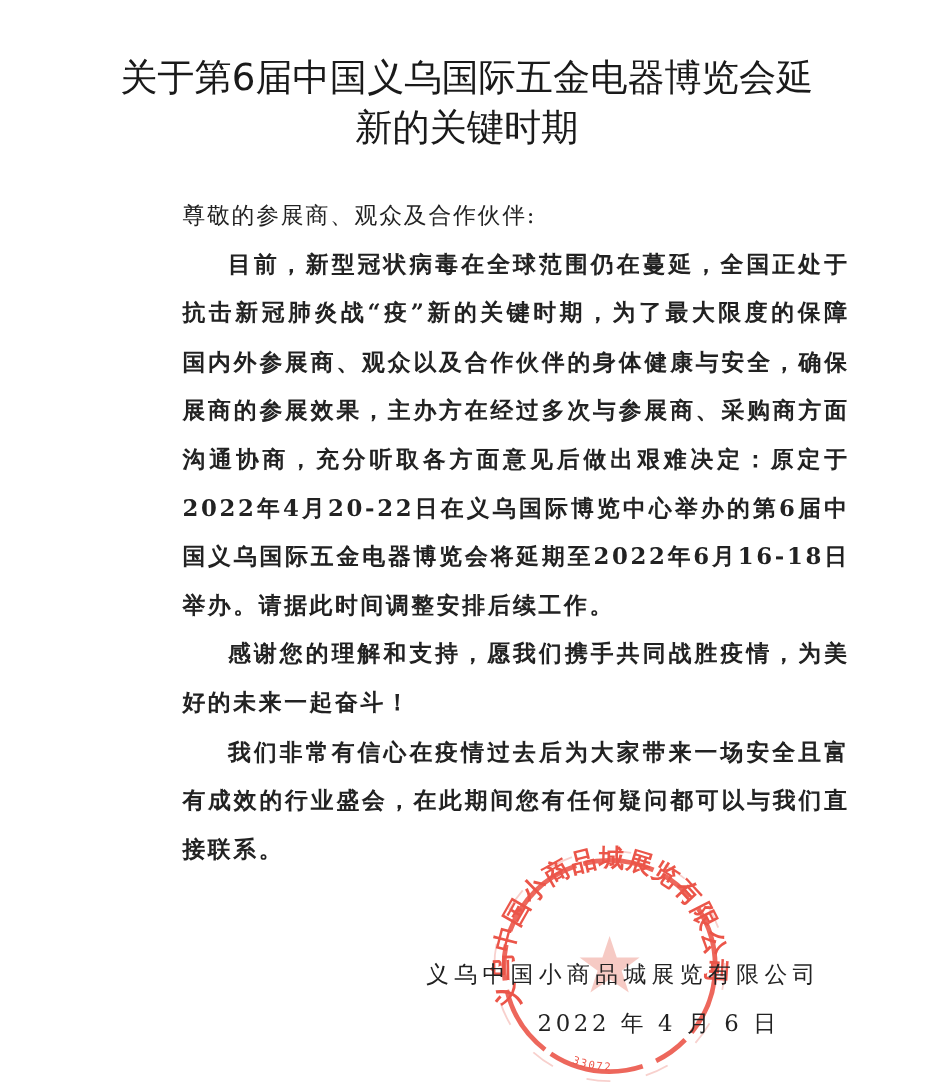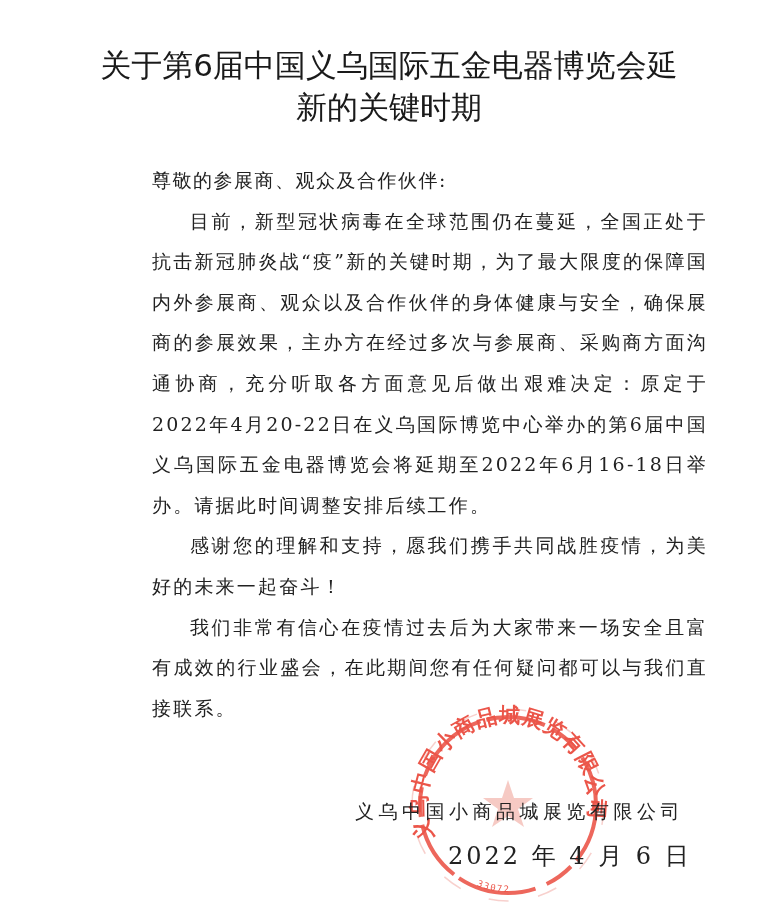--- a/index.html
+++ b/index.html
@@ -13,32 +13,32 @@
     letter-spacing: 0px;
   }
   .body {
     position: absolute; left: 116px; width: 556px; top: 160px;
     font-family: "DejaVu Serif", serif;
     font-size: 19px; line-height: 40.6px; color: #222;
     letter-spacing: 2.2px;
     margin-left: 36px;
   }
   .body p { margin: 0; text-align: justify; }
-  .body p.indent { text-indent: 2em; }
+  .body p.indent { text-indent: 2em; font-weight: bold; }
   .salutation { letter-spacing: 1.5px; }
   .sign {
     position: absolute; left: 355px; top: 799px;
     font-family: "DejaVu Serif", serif;
     font-size: 19px; color: #222; letter-spacing: 4.5px;
     z-index: 2;
   }
   .date {
     position: absolute; left: 448px; top: 840px;
     font-family: "DejaVu Serif", serif;
-    font-size: 24px; color: #222; letter-spacing: 3px;
+    font-size: 19px; color: #222; letter-spacing: 3px;
     z-index: 2;
   }
   .stamp {
     position: absolute; left: 388px; top: 700px; width: 240px; height: 210px;
     z-index: 1; opacity: 0.85;
   }
 </style>
 </head>
 <body>
 

